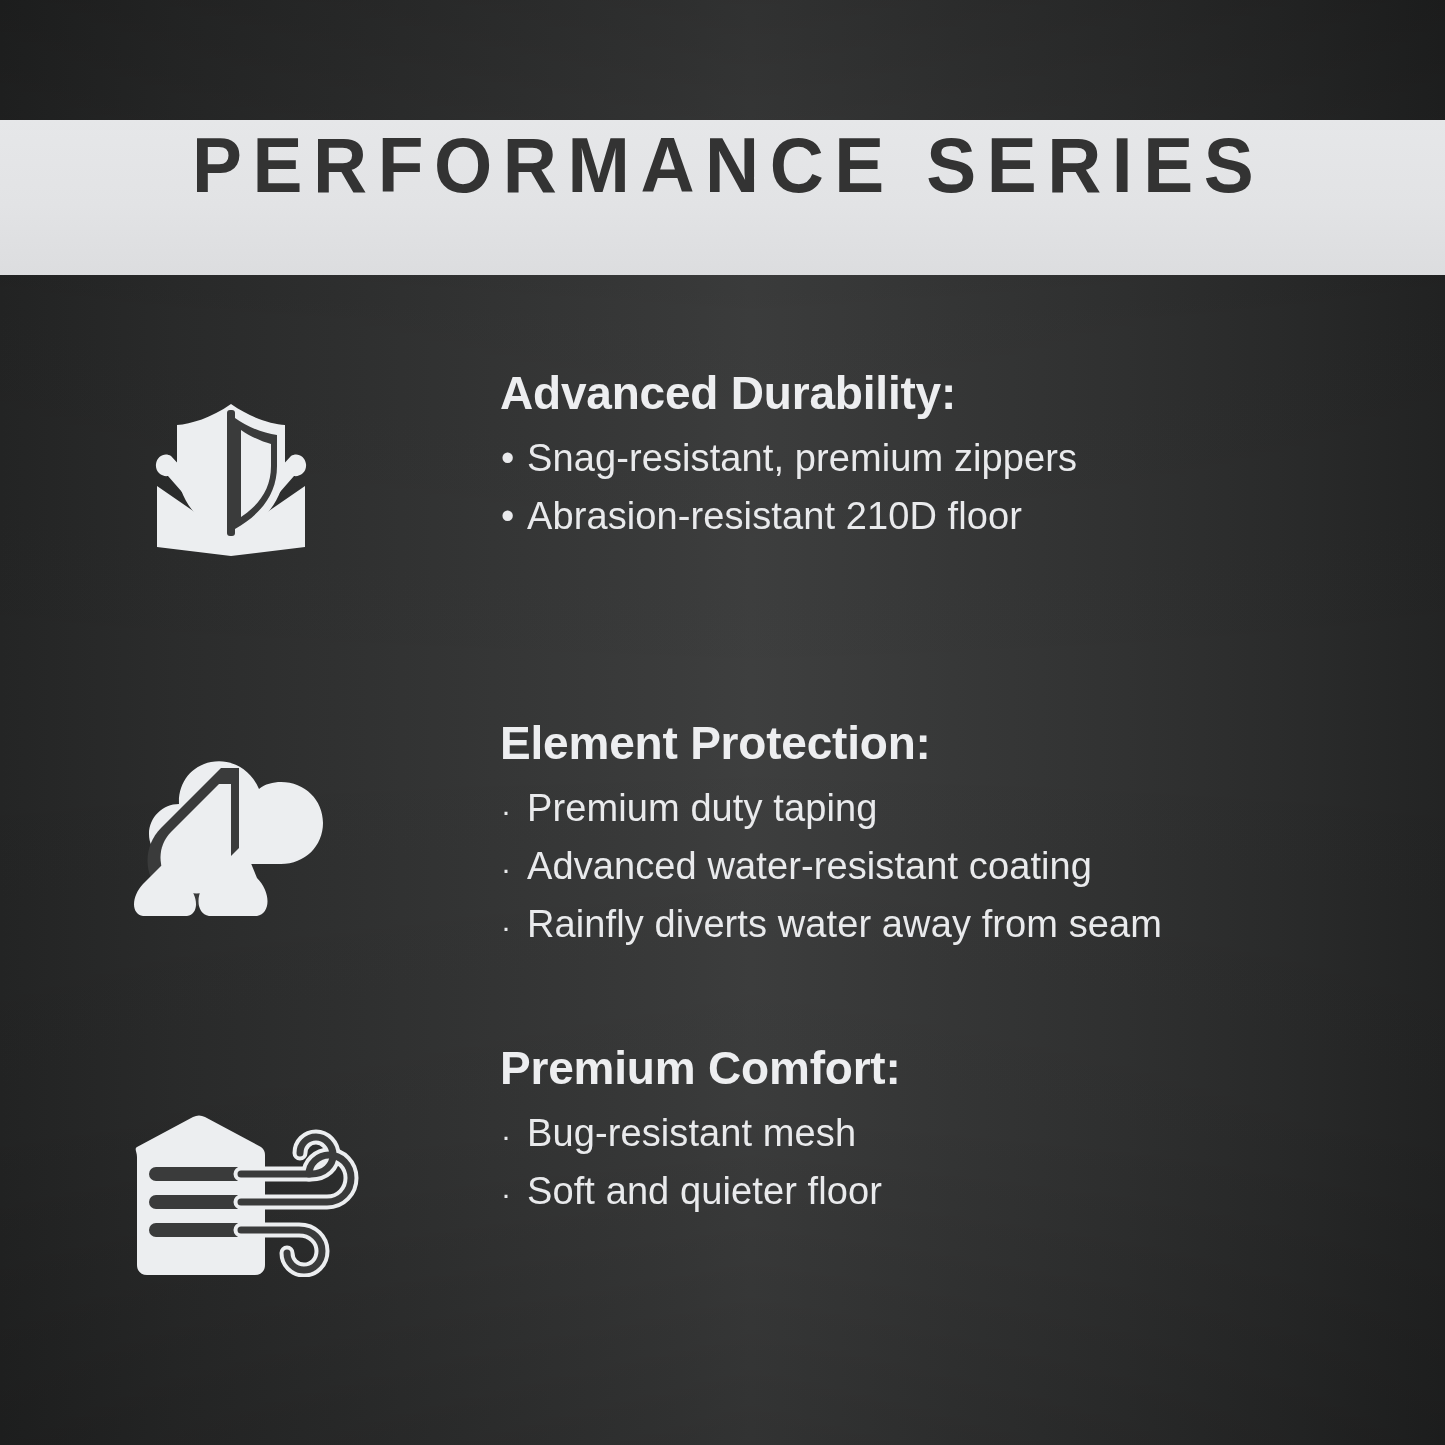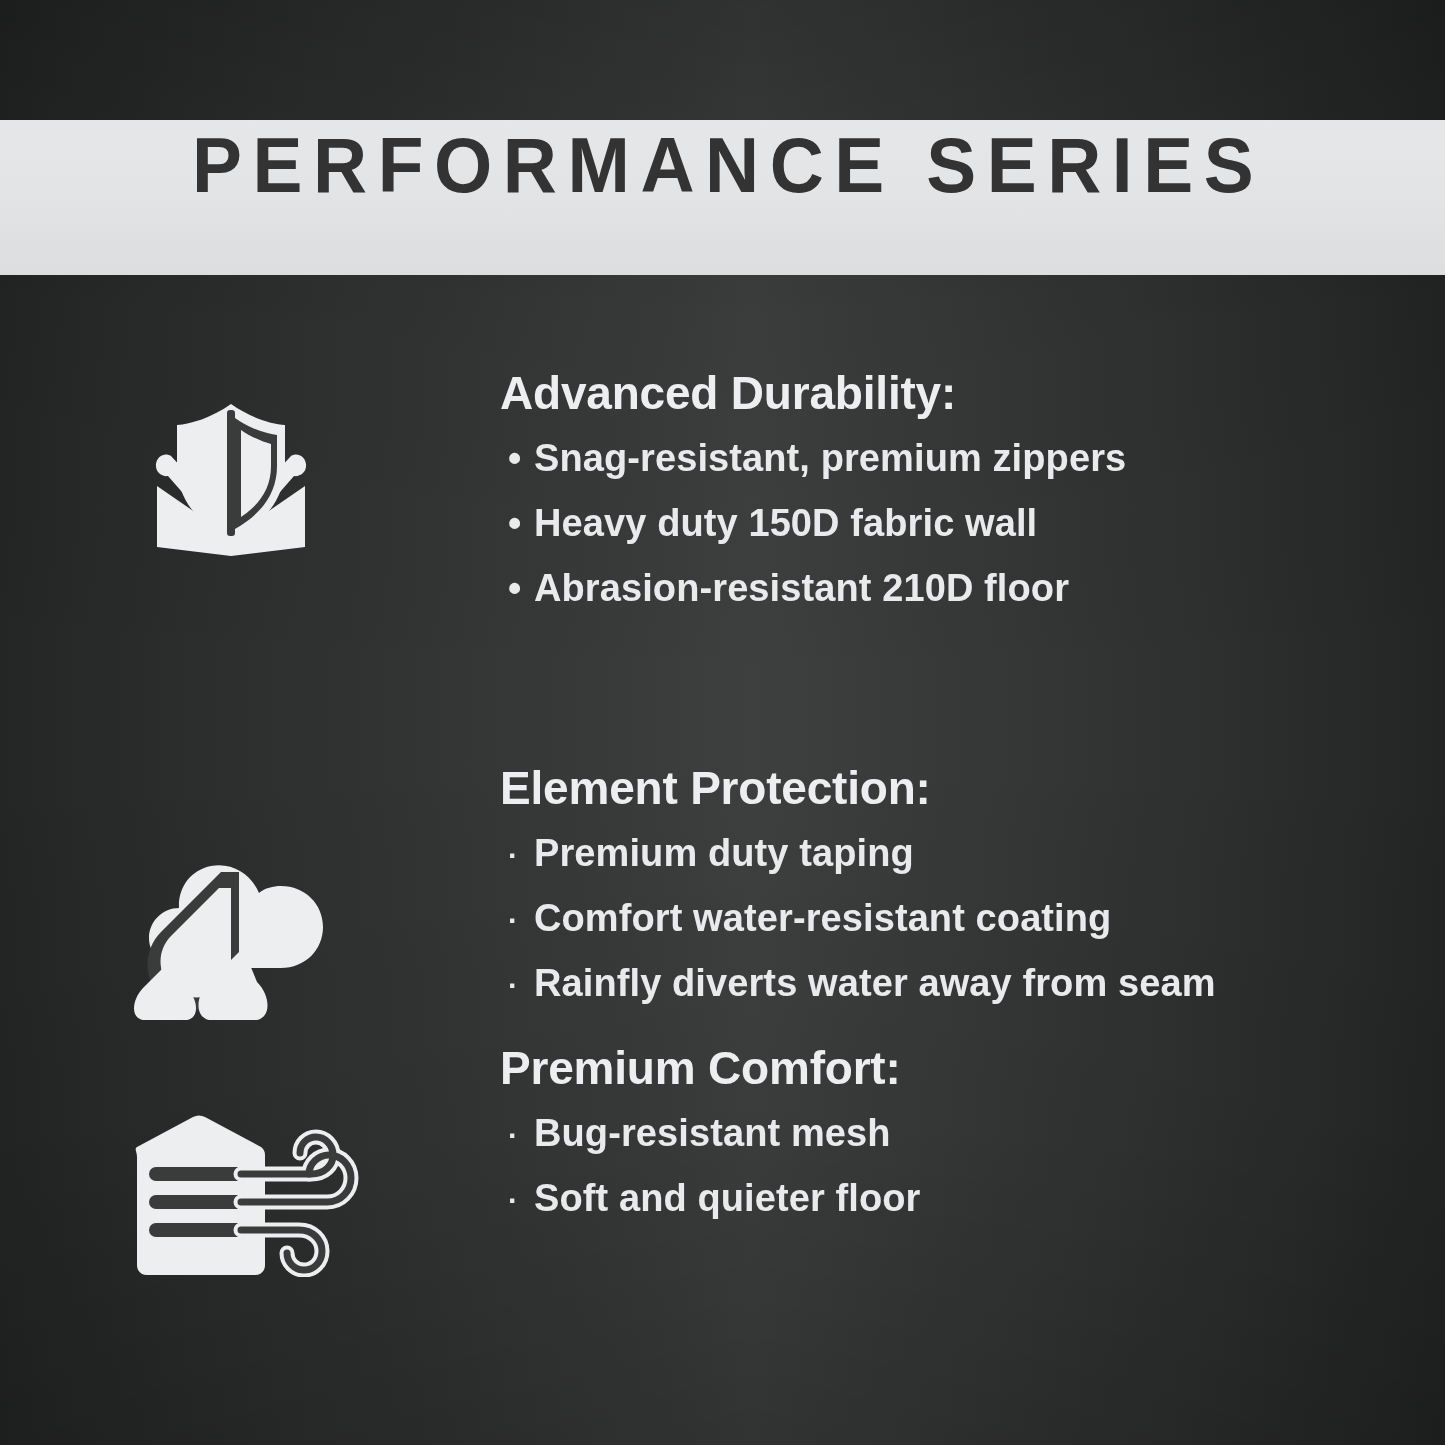--- a/index.html
+++ b/index.html
@@ -74,21 +74,21 @@
     height: 1068px;
   }
   .feature {
     position: absolute;
     left: 0;
     width: 1445px;
     display: flex;
     align-items: flex-start;
   }
   .feature-1 { top: 95px;  height: 300px; }
-  .feature-2 { top: 445px; height: 300px; align-items: flex-end; }
+  .feature-2 { top: 445px; height: 300px; }
   .feature-3 { top: 770px; height: 340px; }
 
   .icon-col {
     width: 500px;
     flex: 0 0 500px;
     display: flex;
     justify-content: center;
     align-items: center;
     padding-right: 38px;
   }
@@ -110,26 +110,26 @@
     margin: 0 0 12px 0;
     white-space: nowrap;
   }
   .bullet-list {
     list-style: none;
     margin: 0;
     padding: 0;
   }
   .bullet-item {
     color: #e9eaec;
-    font-weight: 700;
+    font-weight: 400;
     font-size: 38px;
     line-height: 1.50;
     letter-spacing: 0.1px;
     display: block;
-    margin: 8px;
+    margin: 1px;
     padding: 0 0 0 0;
     white-space: pre-line;
   }
   .bullet-mark {
     display: inline-block;
     width: 26px;
     color: #e9eaec;
   }
   .bullet-mark.big { font-size: 38px; }
   .bullet-mark.small { font-size: 30px; }
@@ -167,21 +167,20 @@
             <path class="ic-fill" d="M90 26 C100 33 112 38 120 40 L120 62 C120 85 108 101 90 113 Z"></path>
 
             <rect class="ic-cut" x="76" y="6" width="8" height="126" rx="3"></rect>
           </svg>
         </span>
       </div>
       <div class="text-col">
         <h2 class="feature-title">Advanced Durability:</h2>
         <ul class="bullet-list">
           <li class="bullet-item"><span class="bullet-mark big">•</span><span>Snag-resistant, premium zippers</span></li>
-          <li class="bullet-item"><span class="bullet-mark big">•</span><span>Heavy duty 150D fabric wall</span></li>
           <li class="bullet-item"><span class="bullet-mark big">•</span><span>Abrasion-resistant 210D floor</span></li>
         </ul>
       </div>
     </div>
 
     <div class="feature feature-2">
       <div class="icon-col">
         <span>
           <svg class="icon-svg" width="196" height="158" viewBox="0 0 196 158" aria-hidden="true">
 
@@ -194,21 +193,21 @@
             <path class="ic-fill" d="M42 94 L10 126 C-2 139 -2 156 10 158 L54 158 C66 156 66 139 54 126 Z"></path>
 
             <path class="ic-fill" d="M110 86 L76 120 C62 134 62 155 76 158 L124 158 C138 155 138 134 124 120 Z"></path>
           </svg>
         </span>
       </div>
       <div class="text-col">
         <h2 class="feature-title">Element Protection:</h2>
         <ul class="bullet-list">
           <li class="bullet-item"><span class="bullet-mark small">·</span><span>Premium duty taping</span></li>
-          <li class="bullet-item"><span class="bullet-mark small">·</span><span>Comfort water-resistant coating</span></li>
+          <li class="bullet-item"><span class="bullet-mark small">·</span><span>Advanced water-resistant coating</span></li>
           <li class="bullet-item"><span class="bullet-mark small">·</span><span>Rainfly diverts water away from seam</span></li>
         </ul>
       </div>
     </div>
 
     <div class="feature feature-3">
       <div class="icon-col">
         <span>
           <svg class="icon-svg" width="236" height="162" viewBox="0 0 236 162" aria-hidden="true">
 

